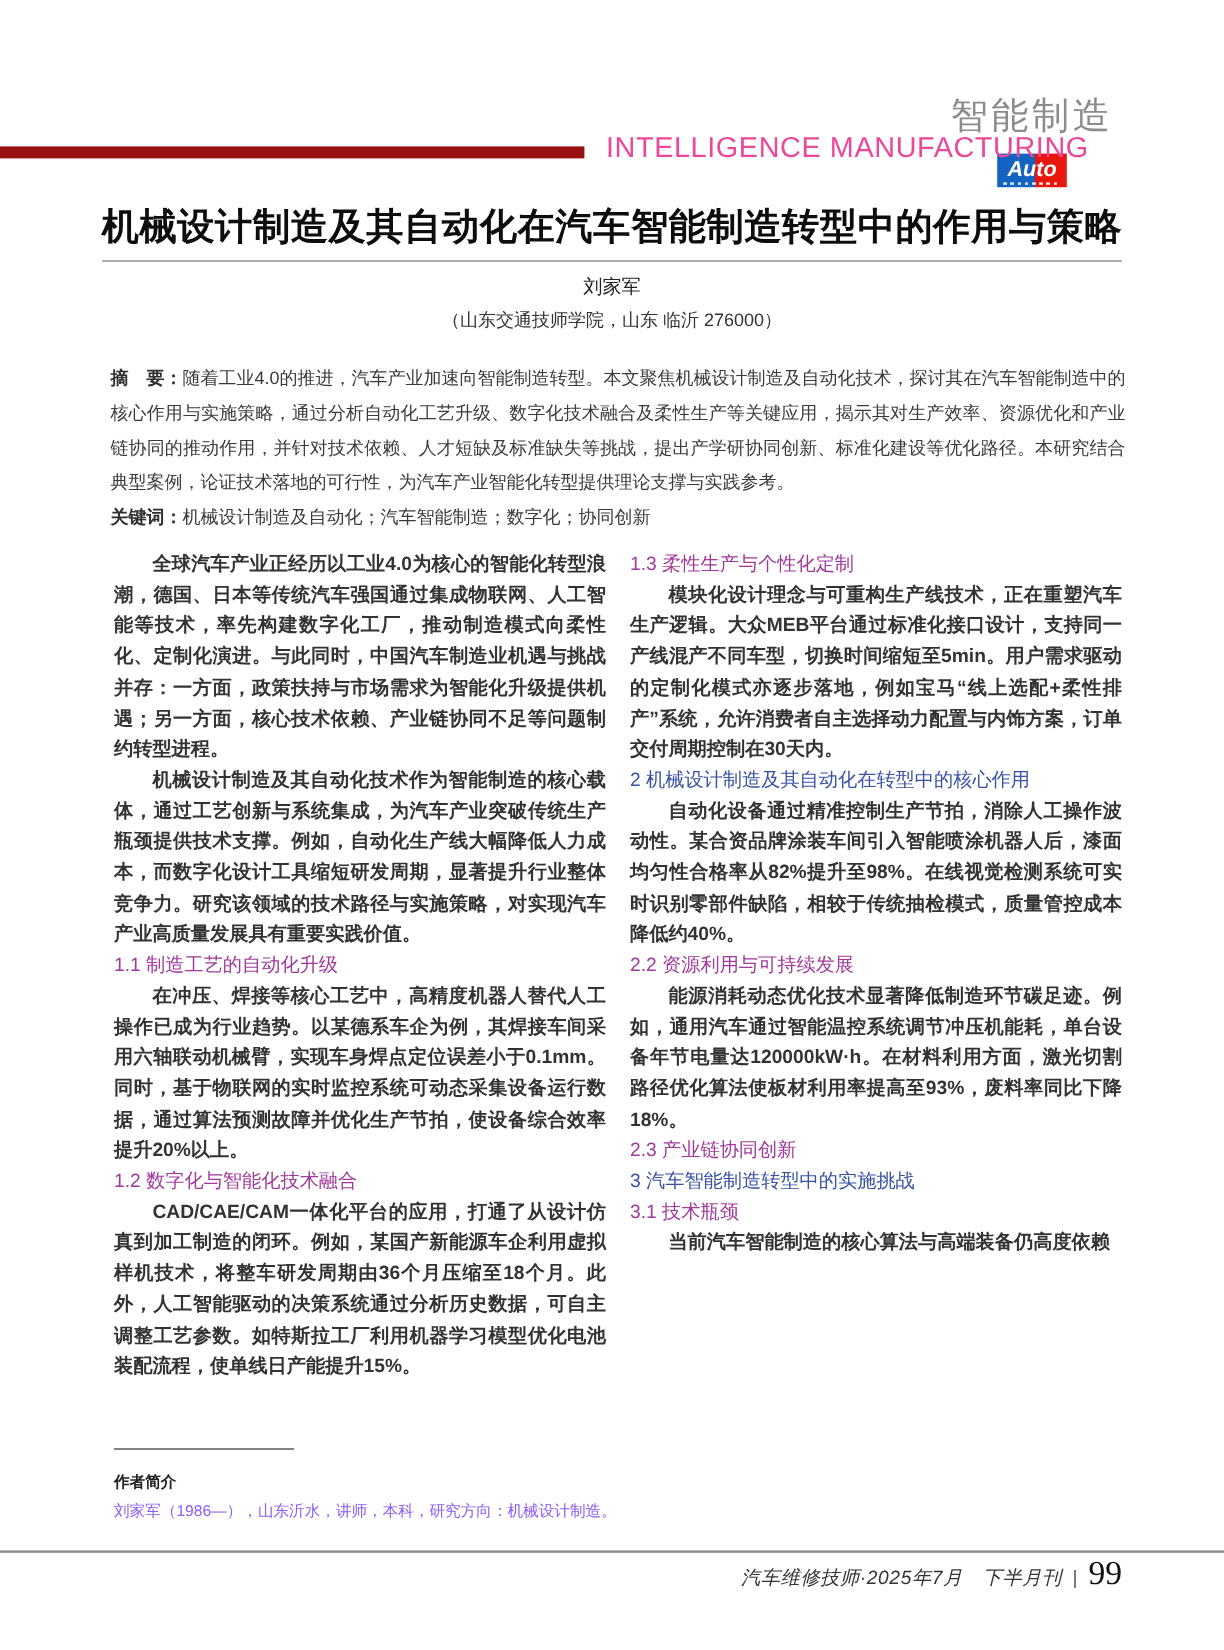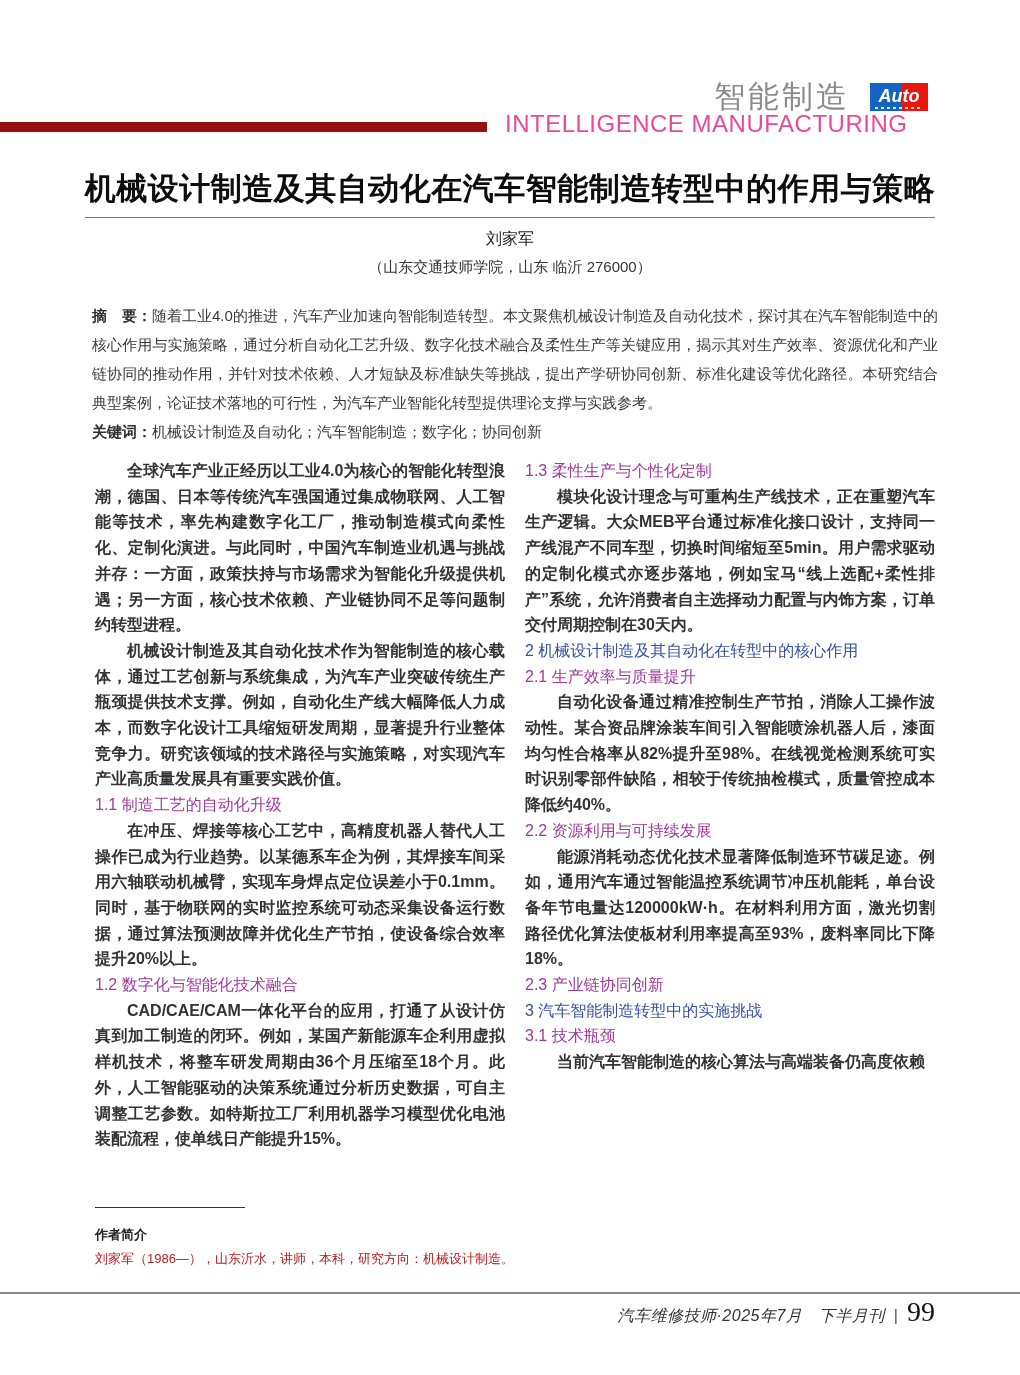--- a/index.html
+++ b/index.html
@@ -6,21 +6,21 @@
   html,body { background:#e9e9e9; }
   .page {
     position:relative; width:1020px; height:1375px; margin:0 auto;
     background:#ffffff; overflow:hidden;
     font-family:"Liberation Sans","DejaVu Sans",sans-serif;
     color:#333;
   }
   
   .masthead-row {
     position:absolute; top:76px; right:92px;
-    display:flex; align-items:center; gap:20px;
+    display:flex; align-items:center; gap:10px;flex-direction:column;
   }
   .section-cn {
     font-size:31px; color:#8c8c8c; letter-spacing:3px; white-space:nowrap;
   }
   .auto-logo {
     position:relative; width:58px; height:28px; flex:0 0 auto;
     background:linear-gradient(90deg,#1563c0 0 55%,#e8160c 55% 100%);
     display:flex; align-items:center; justify-content:center;
   }
   .auto-logo-text {
@@ -73,21 +73,21 @@
   .para { text-indent:2em;font-weight:bold; }
   .hl1 { color:#3751a5; font-weight:normal; font-size:16px; }
   .hl2 { color:#a0399b; font-weight:normal; font-size:16px; }
   
   .bio-rule {
     position:absolute; top:1207px; left:95px; width:150px; height:0;
     border-top:1.5px solid #333;
   }
   .bio-block { position:absolute; top:1226px; left:95px; width:700px; }
   .bio-title { font-size:13px; font-weight:bold; color:#222; margin-bottom:6px; }
-  .bio-text  { font-size:13px; color:#b91c1c; }
+  .bio-text  { font-size:13px; color:#8b5cf6; }
   
   .footer-rule {
     position:absolute; top:1292px; left:0; width:1020px; height:0;
     border-top:2px solid #8a8a8a;
   }
   .page-footer {
     position:absolute; top:1298px; right:85px;
     display:flex; align-items:baseline; gap:9px;
   }
   .journal-info { font-size:16px; color:#333; letter-spacing:.5px;font-style:italic; }
@@ -127,21 +127,20 @@
       <p class="para">机械设计制造及其自动化技术作为智能制造的核心载体，通过工艺创新与系统集成，为汽车产业突破传统生产瓶颈提供技术支撑。例如，自动化生产线大幅降低人力成本，而数字化设计工具缩短研发周期，显著提升行业整体竞争力。研究该领域的技术路径与实施策略，对实现汽车产业高质量发展具有重要实践价值。</p>
       <h4 class="hl2">1.1 制造工艺的自动化升级</h4>
       <p class="para">在冲压、焊接等核心工艺中，高精度机器人替代人工操作已成为行业趋势。以某德系车企为例，其焊接车间采用六轴联动机械臂，实现车身焊点定位误差小于0.1mm。同时，基于物联网的实时监控系统可动态采集设备运行数据，通过算法预测故障并优化生产节拍，使设备综合效率提升20%以上。</p>
       <h4 class="hl2">1.2 数字化与智能化技术融合</h4>
       <p class="para">CAD/CAE/CAM一体化平台的应用，打通了从设计仿真到加工制造的闭环。例如，某国产新能源车企利用虚拟样机技术，将整车研发周期由36个月压缩至18个月。此外，人工智能驱动的决策系统通过分析历史数据，可自主调整工艺参数。如特斯拉工厂利用机器学习模型优化电池装配流程，使单线日产能提升15%。</p>
     </div>
     <div class="col">
       <h4 class="hl2">1.3 柔性生产与个性化定制</h4>
       <p class="para">模块化设计理念与可重构生产线技术，正在重塑汽车生产逻辑。大众MEB平台通过标准化接口设计，支持同一产线混产不同车型，切换时间缩短至5min。用户需求驱动的定制化模式亦逐步落地，例如宝马“线上选配+柔性排产”系统，允许消费者自主选择动力配置与内饰方案，订单交付周期控制在30天内。</p>
       <h3 class="hl1">2 机械设计制造及其自动化在转型中的核心作用</h3>
-      <h4 class="hl2">2.1 生产效率与质量提升</h4>
       <p class="para">自动化设备通过精准控制生产节拍，消除人工操作波动性。某合资品牌涂装车间引入智能喷涂机器人后，漆面均匀性合格率从82%提升至98%。在线视觉检测系统可实时识别零部件缺陷，相较于传统抽检模式，质量管控成本降低约40%。</p>
       <h4 class="hl2">2.2 资源利用与可持续发展</h4>
       <p class="para">能源消耗动态优化技术显著降低制造环节碳足迹。例如，通用汽车通过智能温控系统调节冲压机能耗，单台设备年节电量达120000kW·h。在材料利用方面，激光切割路径优化算法使板材利用率提高至93%，废料率同比下降18%。</p>
       <h4 class="hl2">2.3 产业链协同创新</h4>
       <h3 class="hl1">3 汽车智能制造转型中的实施挑战</h3>
       <h4 class="hl2">3.1 技术瓶颈</h4>
       <p class="para">当前汽车智能制造的核心算法与高端装备仍高度依赖</p>
     </div>
   </div>
 

